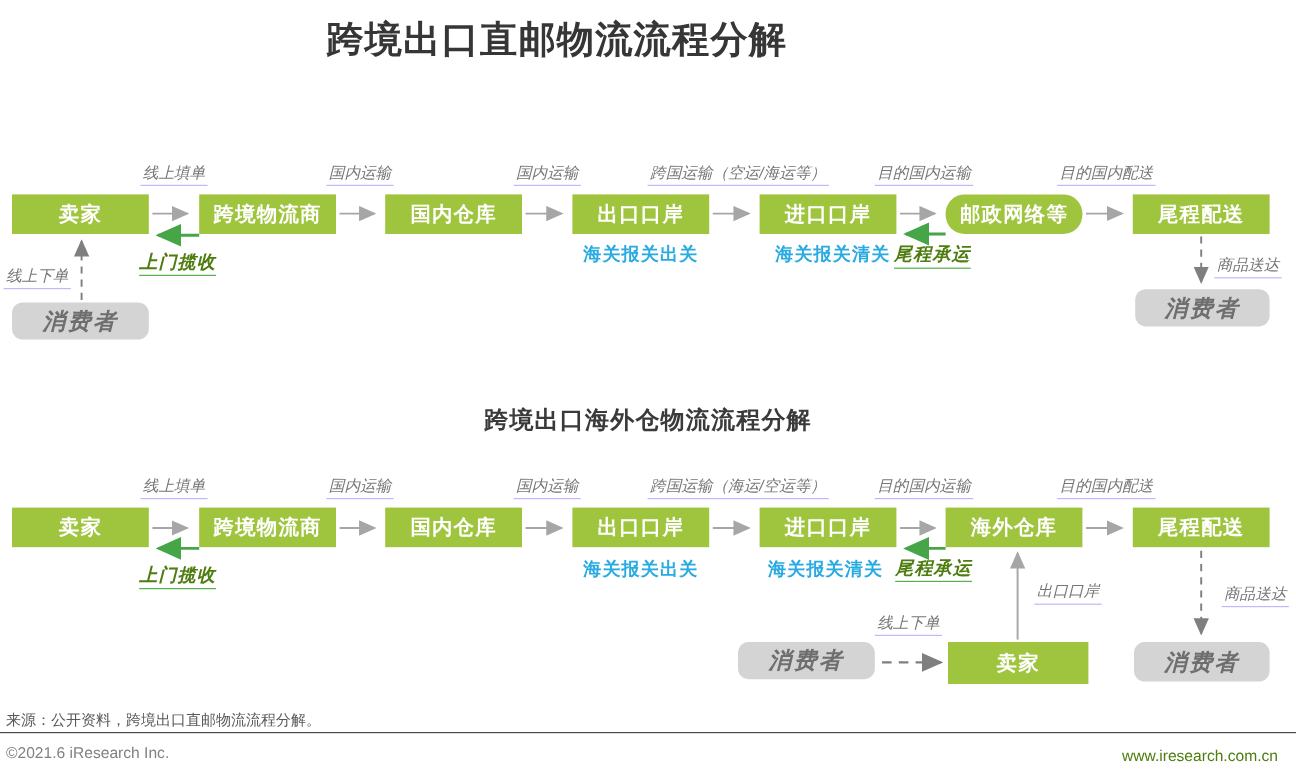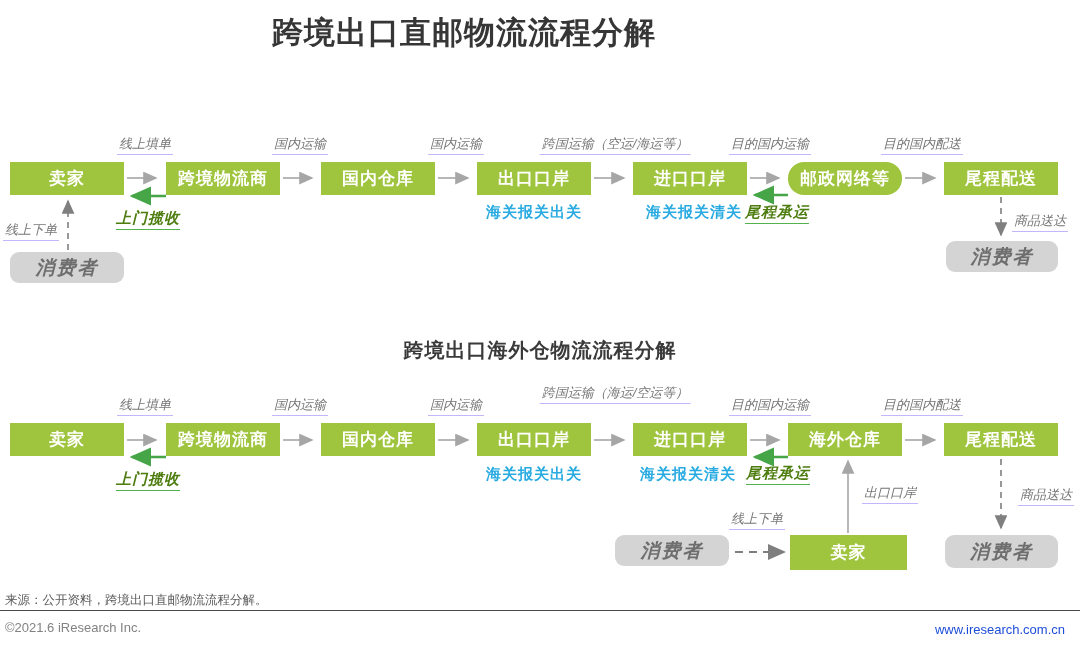--- a/index.html
+++ b/index.html
@@ -37,21 +37,21 @@
   }
   .lbl-green{
     position:absolute;font-size:15px;font-weight:800;font-style:italic;color:#4d7c0f;
     border-bottom:1px solid #53b14e;padding-bottom:1px;white-space:nowrap;
     transform:translateX(-50%);letter-spacing:1px;
   }
   #connectors{position:absolute;left:0;top:0;width:1080px;height:650px;pointer-events:none;}
   .footer-source{position:absolute;left:5px;top:592px;font-size:12.5px;color:#595959;}
   .footer-line{position:absolute;left:0;top:610px;width:1080px;border-top:1.5px solid #4a4a4a;}
   .footer-copy{position:absolute;left:5px;top:620px;font-size:13px;color:#828282;}
-  .footer-site{position:absolute;right:15px;top:622px;font-size:13px;color:#1d4ed8;}
+  .footer-site{position:absolute;right:15px;top:622px;font-size:13px;color:#4d7c0f;}
 </style>
 </head>
 <body>
 
 <div id="stage">
 
   <svg id="connectors" width="1080" height="650" viewBox="0 0 1080 650">
     <defs>
       <marker id="ah-gray" markerWidth="9" markerHeight="9" refX="8" refY="4" orient="auto">
           <path d="M0,0 L9,4 L0,8 z" fill="#a6a6a6"></path>
@@ -116,21 +116,21 @@
   <div class="lbl-green" style="left:777px;top:203px;">尾程承运</div>
 
   <div class="lbl left-anchor" style="left:3px;top:221px;">线上下单</div>
   <div class="consumer-box" style="left:10px;top:252px;">消费者</div>
   <div class="lbl left-anchor" style="left:1012px;top:212px;">商品送达</div>
   <div class="consumer-box" style="left:946px;top:241px;width:112px;">消费者</div>
 
   <div class="lbl" style="left:145px;top:396px;">线上填单</div>
   <div class="lbl" style="left:300px;top:396px;">国内运输</div>
   <div class="lbl" style="left:456px;top:396px;">国内运输</div>
-  <div class="lbl" style="left:615px;top:384px;">跨国运输（海运/空运等）</div>
+  <div class="lbl" style="left:615px;top:396px;">跨国运输（海运/空运等）</div>
   <div class="lbl" style="left:770px;top:396px;">目的国内运输</div>
   <div class="lbl" style="left:922px;top:396px;">目的国内配送</div>
 
   <div class="flow-box" style="left:10px;top:423px;">卖家</div>
   <div class="flow-box" style="left:166px;top:423px;">跨境物流商</div>
   <div class="flow-box" style="left:321px;top:423px;">国内仓库</div>
   <div class="flow-box" style="left:477px;top:423px;">出口口岸</div>
   <div class="flow-box" style="left:633px;top:423px;">进口口岸</div>
   <div class="flow-box" style="left:788px;top:423px;">海外仓库</div>
   <div class="flow-box" style="left:944px;top:423px;">尾程配送</div>

